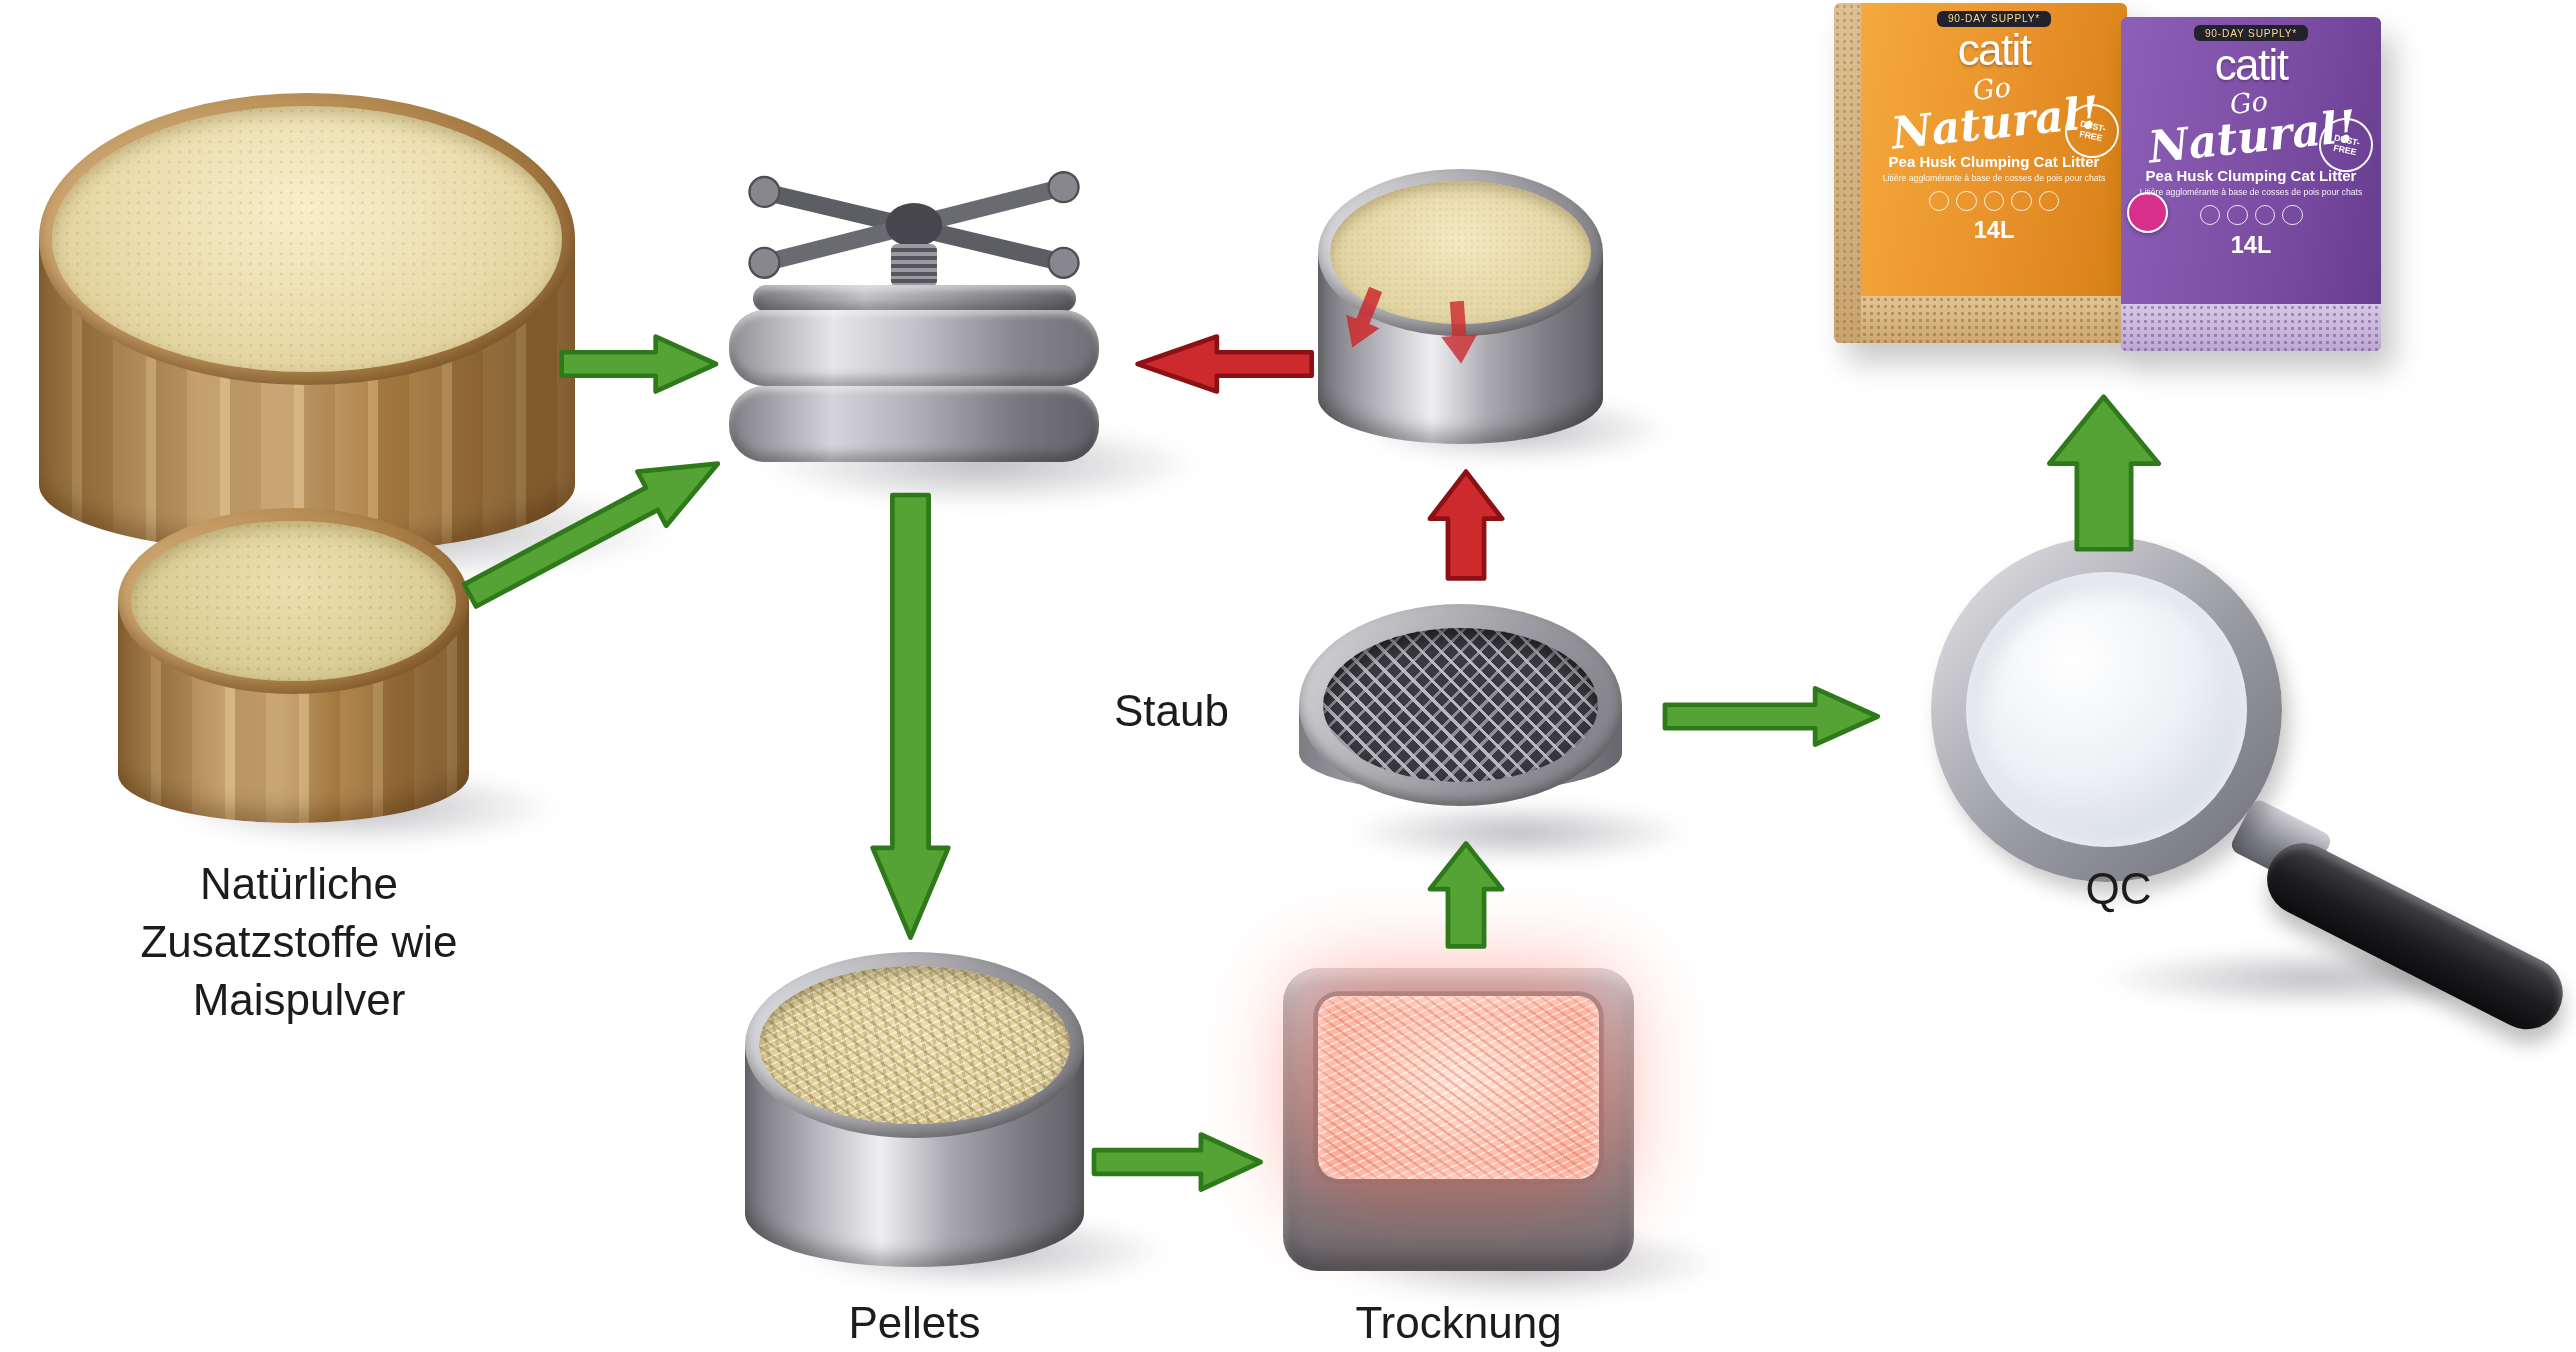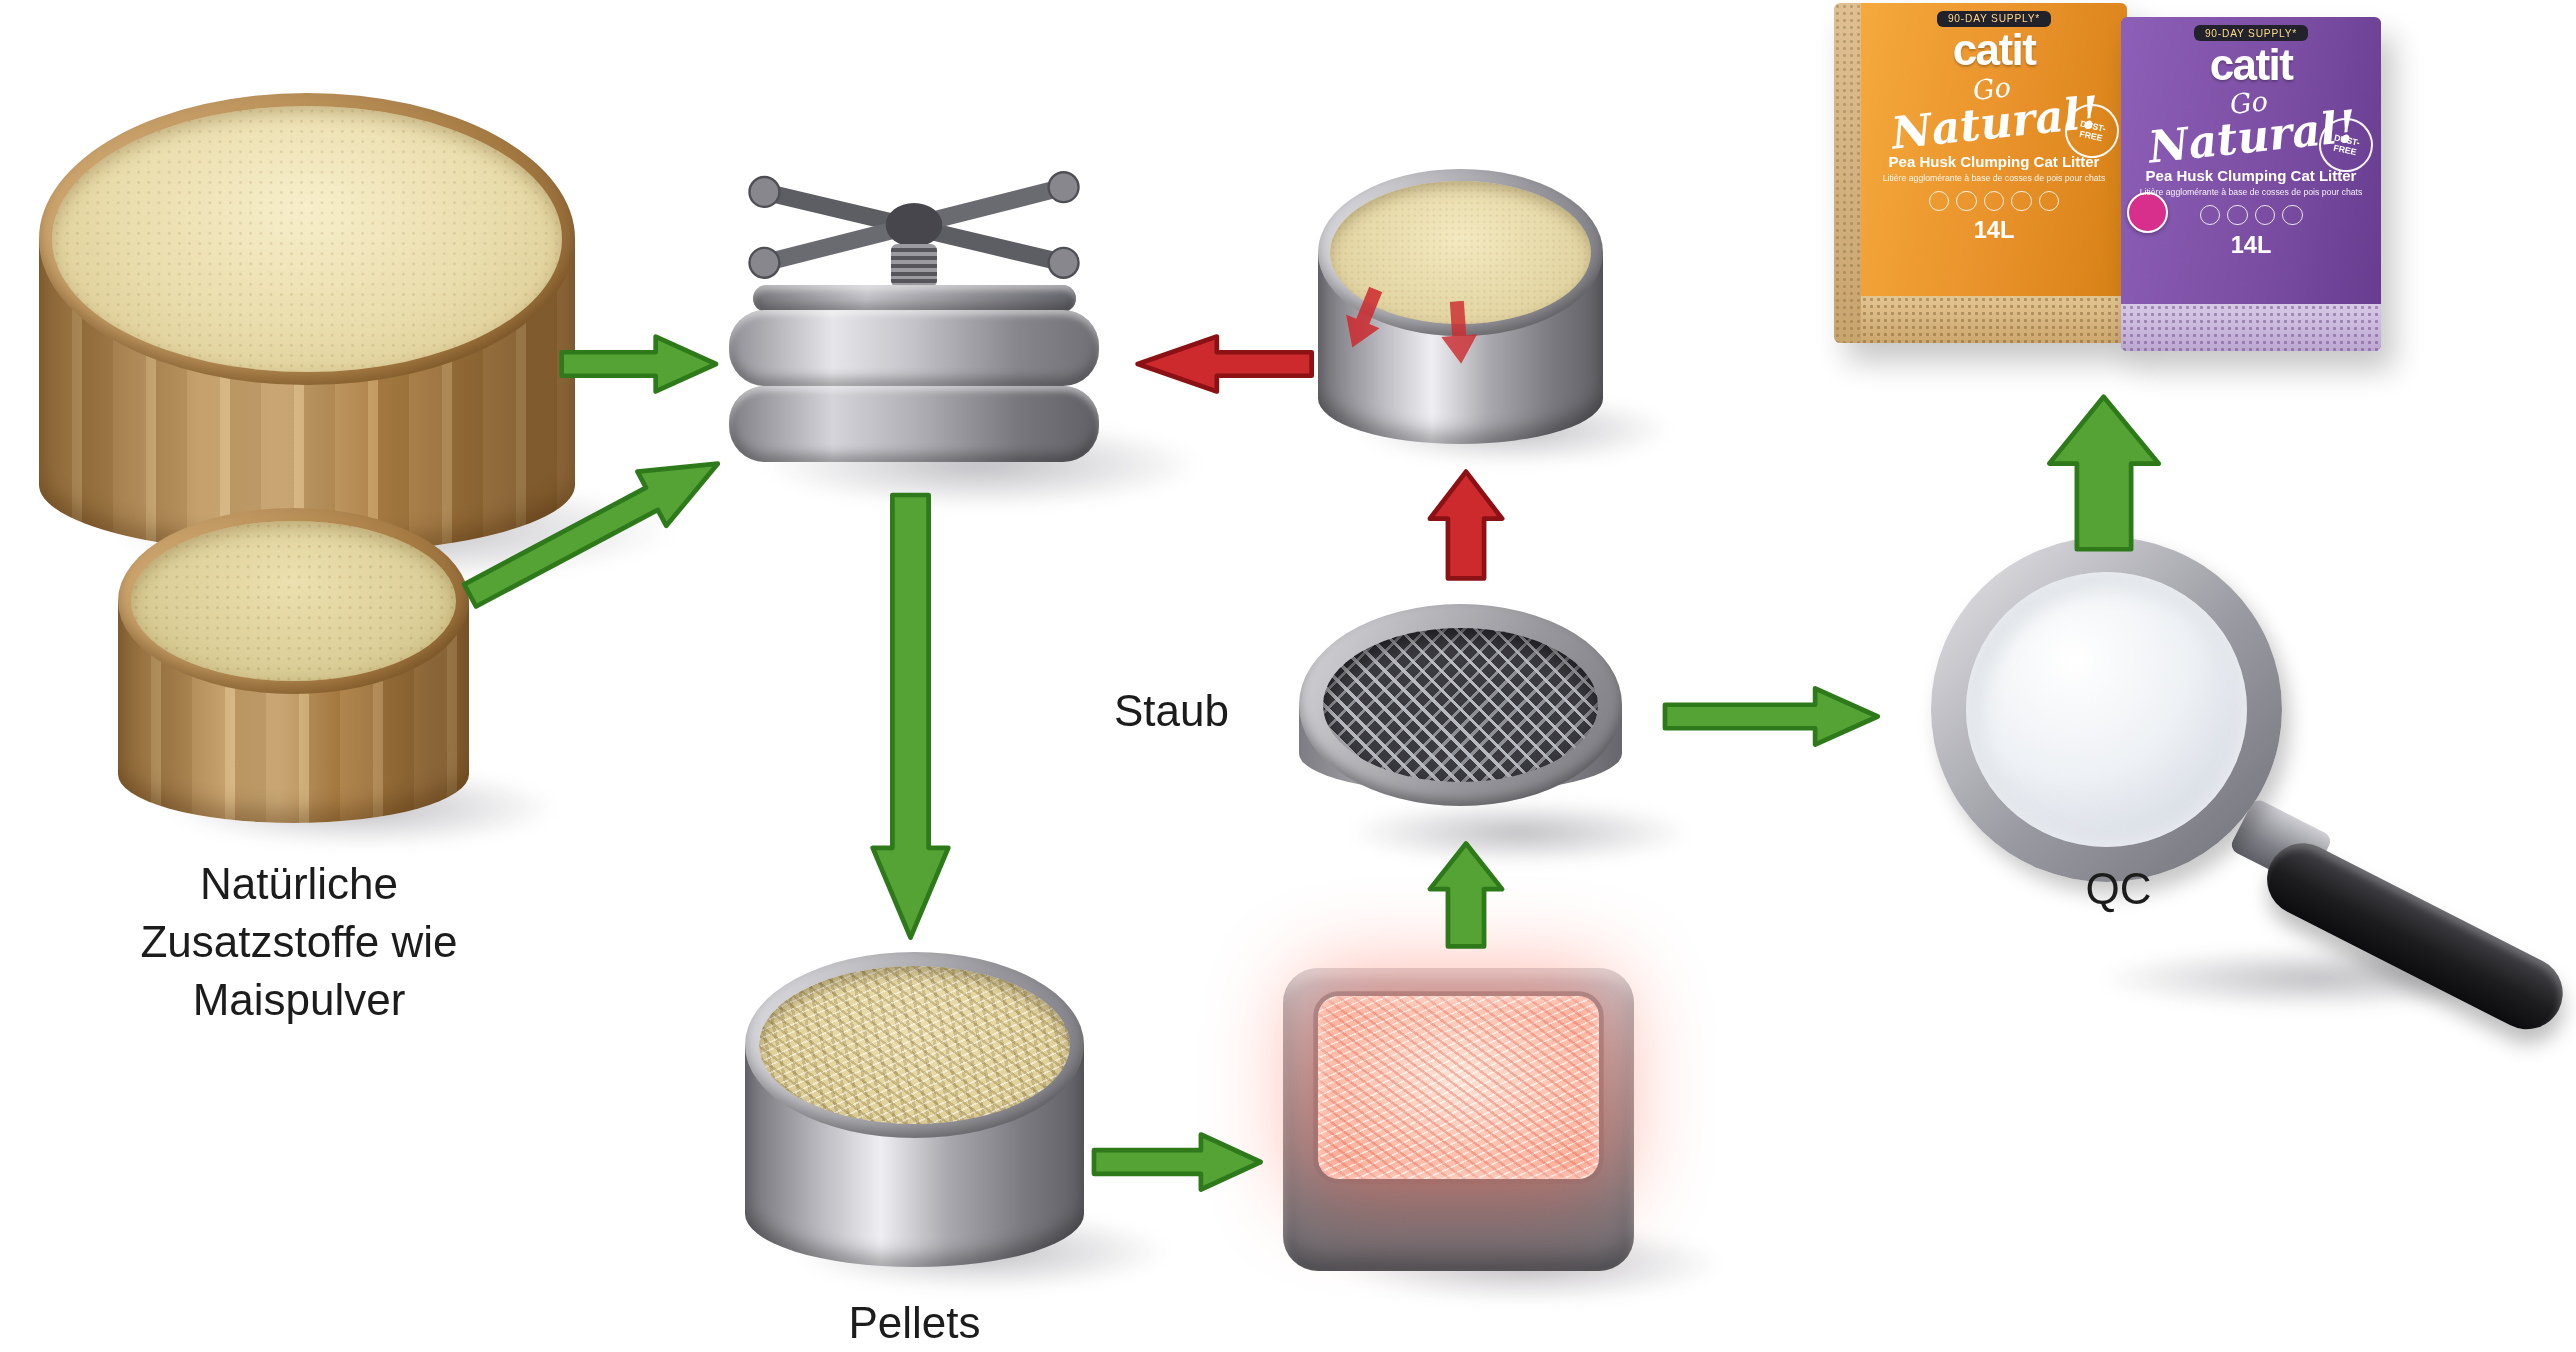--- a/index.html
+++ b/index.html
@@ -106,21 +106,21 @@
   .product-box{position:absolute;border-radius:6.3px;box-shadow:12.6px 19px 30px rgba(0,0,0,0.22)}
   .box-side{position:absolute;left:0;top:0;bottom:0;width:27px;border-radius:6.3px 0 0 6.3px;
     background-image:radial-gradient(rgba(120,90,40,0.35) 1.2px, rgba(0,0,0,0) 1.8px),linear-gradient(180deg,#dfc093,#c8a46e);
     background-size:7px 7px,100% 100%;}
   .box-front{position:absolute;top:0;bottom:0;right:0;overflow:hidden;color:#fff;text-align:center}
   .orange{z-index:3}
   .purple{z-index:4}
   .orange .box-front{left:27px;border-radius:0 6.3px 6.3px 0;background:linear-gradient(100deg,#f5a93c,var(--box_orange) 55%,#d47f14)}
   .purple .box-front{left:0;border-radius:6.3px;background:linear-gradient(100deg,#8d5fb8,var(--box_purple) 55%,#663c8f)}
   .box-banner{margin:7.9px auto 1.6px;width:max-content;max-width:82%;background:#22222c;color:#ffd98c;font-size:10.2px;letter-spacing:0.8px;padding:2.4px 11px;border-radius:6px;white-space:nowrap}
-  .box-brand{font-size:44px;font-weight:bold;letter-spacing:-1.6px;line-height:1;margin-top:1.6px;text-shadow:0 1.6px 2.4px rgba(0,0,0,0.25)}
+  .box-brand{font-size:44px;font-weight:normal;letter-spacing:-1.6px;line-height:1;margin-top:1.6px;text-shadow:0 1.6px 2.4px rgba(0,0,0,0.25)}
   .box-script{font-family:"DejaVu Serif",serif;font-style:italic;transform:rotate(-6deg);margin-top:3.2px;line-height:0.95}
   .box-script .go{display:block;font-size:27px}
   .box-script .nat{display:block;font-size:44px;font-weight:bold}
   .box-badge{position:absolute;right:7.9px;top:101px;width:54px;height:54px;border:2.4px solid rgba(255,255,255,0.95);border-radius:50%;display:flex;align-items:center;justify-content:center;font-size:8.7px;font-weight:bold;transform:rotate(12deg);line-height:1.15;padding:3.2px;text-align:center}
   .box-title{font-size:15px;font-weight:bold;margin-top:9.5px;padding:0 11px}
   .box-subtitle{font-size:8.7px;opacity:0.92;margin-top:3.2px;padding:0 14px}
   .box-icons{display:flex;justify-content:center;gap:7px;margin-top:7.9px}
   .box-icons span{width:20.5px;height:20.5px;border:1.6px solid rgba(255,255,255,0.85);border-radius:50%;display:inline-block}
   .box-size{font-size:23.6px;font-weight:bold;margin-top:6.3px}
   .box-litter{position:absolute;left:0;right:0;bottom:0;height:47px}
@@ -128,20 +128,21 @@
   .purple .box-litter{background-image:radial-gradient(rgba(90,60,120,0.45) 1.3px, rgba(0,0,0,0) 1.9px),linear-gradient(180deg,#d8c9e6,#bda7d2);background-size:7px 7px,100% 100%}
   .pink-dot{position:absolute;left:6.3px;top:175px;width:41px;height:41px;border-radius:50%;background:var(--badge_pink);border:2.4px solid #fff;box-shadow:0 1.6px 4.7px rgba(0,0,0,0.3)}
 </style>
 </head>
 <body>
 
 <div class="canvas">
 
   <div class="label" style="left:737px;top:1294px;width:355px">Pellets</div>
   <div class="label" style="left:114px;top:855px;width:370px">Natürliche Zusatzstoffe wie Maispulver</div>
+  <div class="label" style="left:1281px;top:1294px;width:355px">Trocknung</div>
   <div class="label" style="left:1048px;top:682px;width:181px;text-align:right">Staub</div>
   <div class="label" style="left:2016px;top:860px;width:205px">QC</div>
 
   <div class="obj" style="left:39px;top:93px;width:536px;height:461px">
     <div class="floor-shadow" style="left:71px;bottom:-28px;width:567px;height:102px"></div>
     <div class="part wood-wall" style="top:146px;height:315px"></div>
     <div class="part wood-rim" style="height:292px">
       <div class="sand-fill"></div>
     </div>
   </div>

